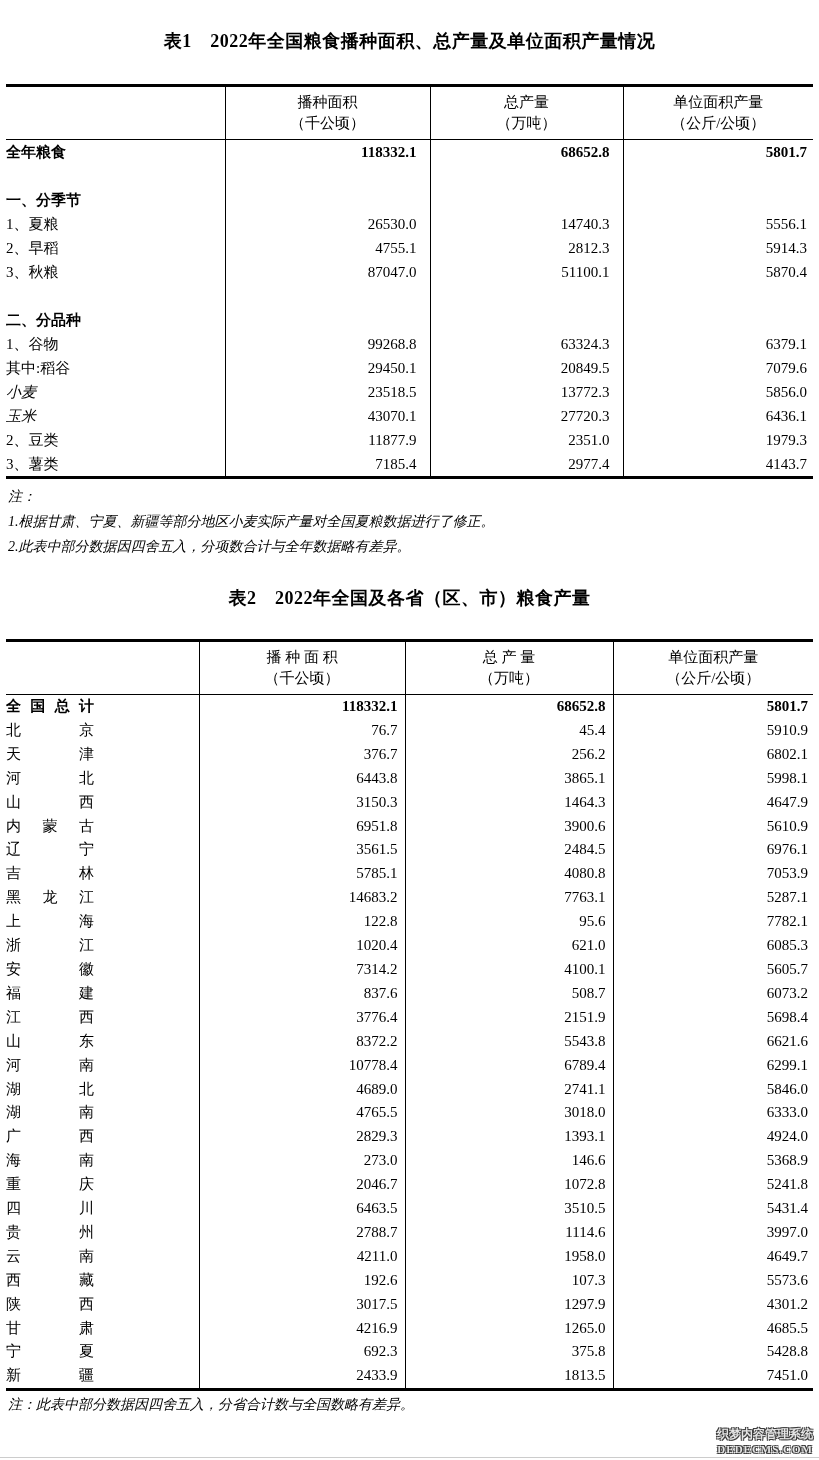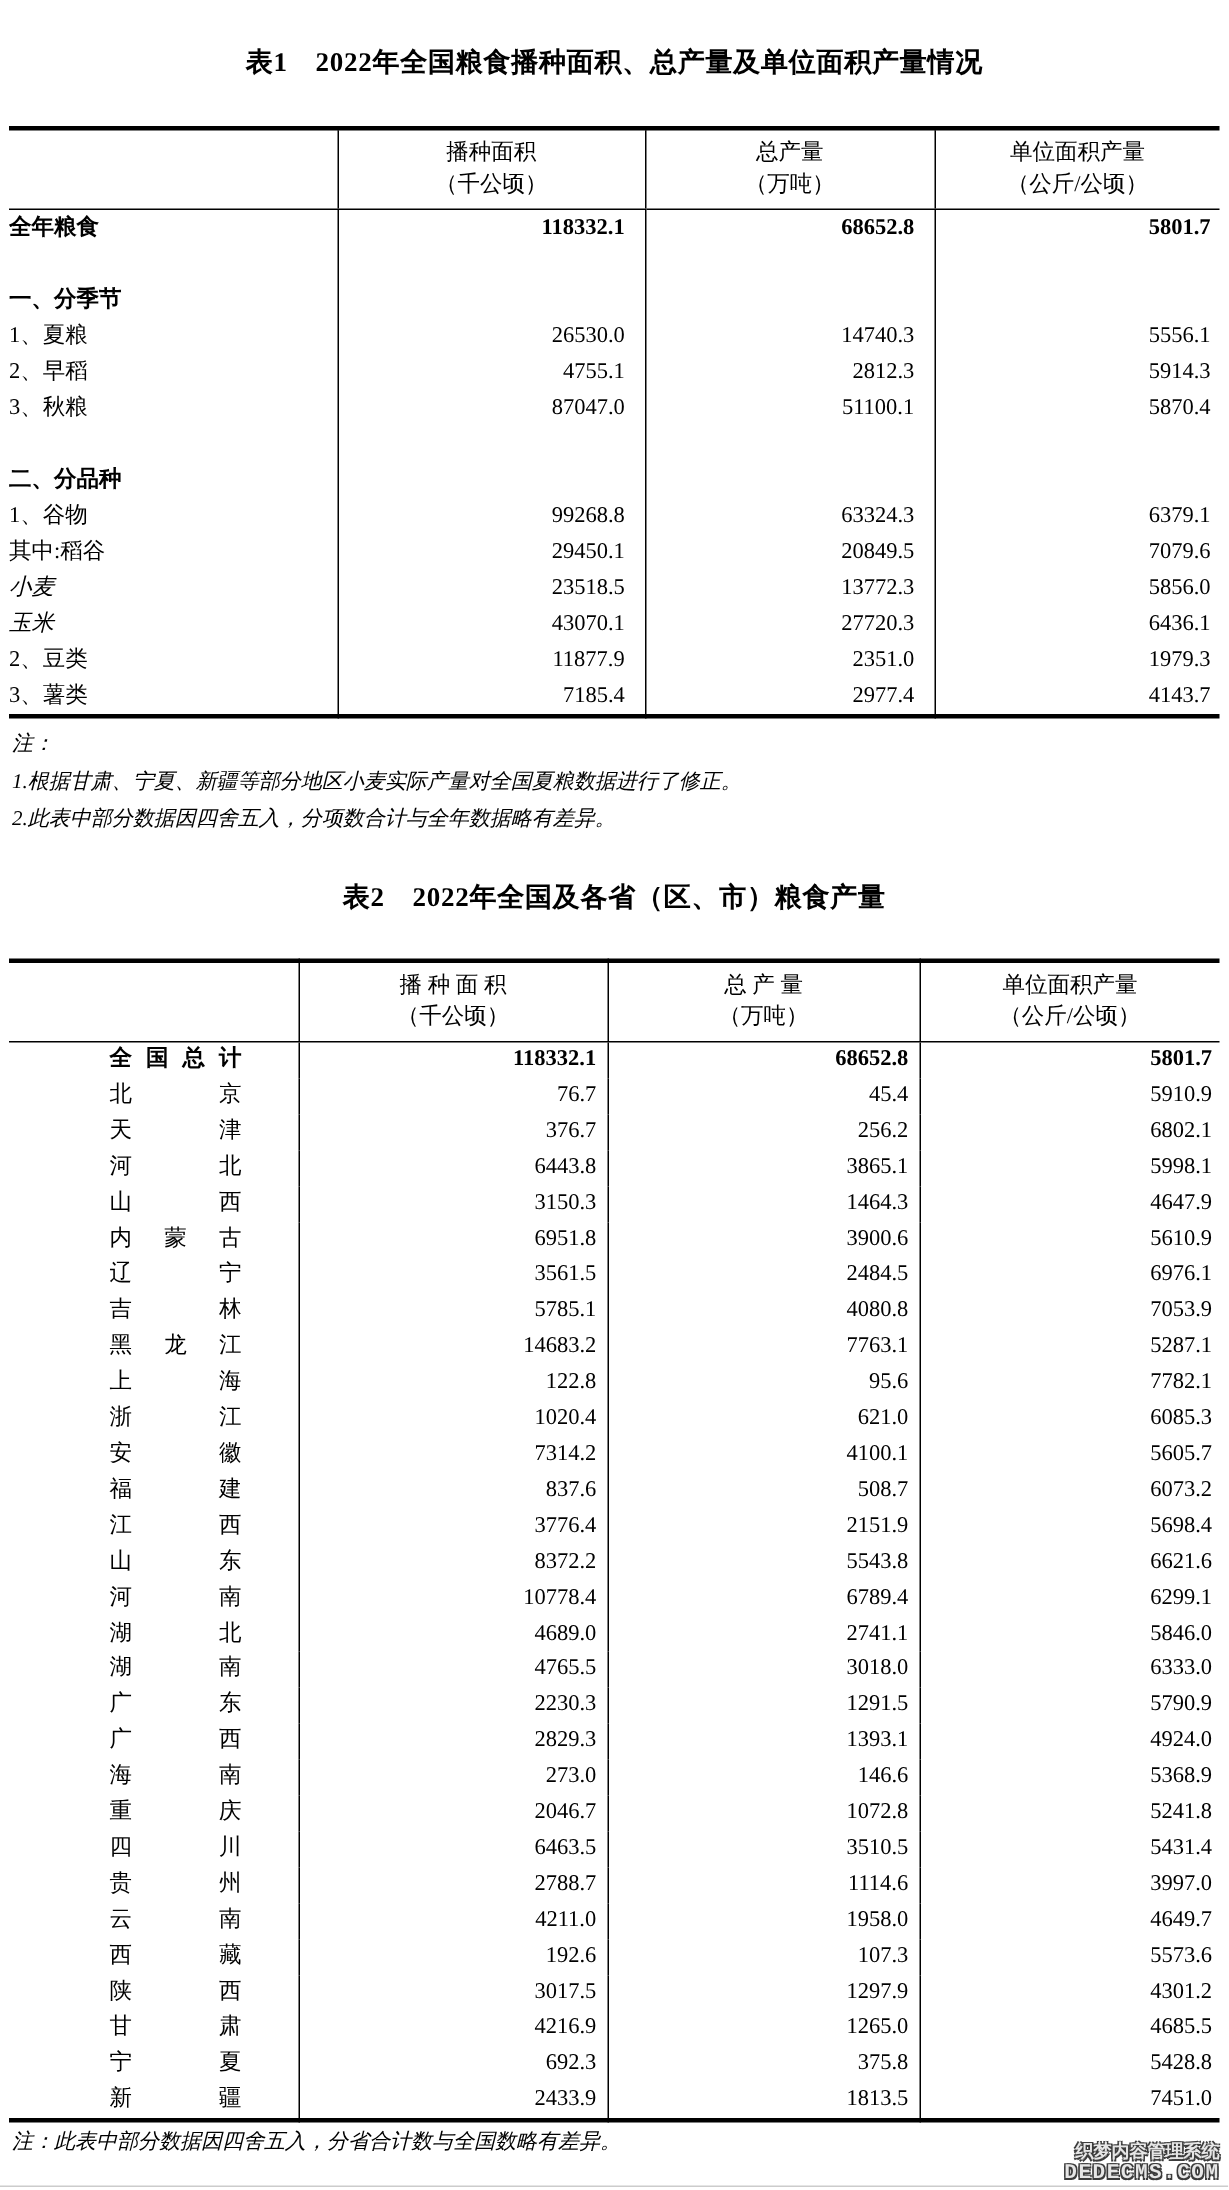--- a/index.html
+++ b/index.html
@@ -52,21 +52,20 @@
   .num-cell { text-align:right; }
   #table1 .num-cell { padding-right:13px; }
   #table1 .num-cell.last { padding-right:6px; }
   #table2 .num-cell { padding-right:7px; }
   #table2 .num-cell.last { padding-right:5px; }
   tr.bold td { font-weight:bold; }
 
   .prov-name {
     display:inline-block;
     width:88px;
-    margin-left:67px;
     text-align:justify;
     text-align-last:justify;
   }
 
   .notes {
     margin:5px 0 0 8px;
     font-size:14px;
     font-style:italic;
     line-height:25px;
   }
@@ -80,21 +79,21 @@
   .watermark {
     position:absolute;
     right:6px; bottom:3px;
     text-align:right;
     font-weight:bold;
     color:#e6e6e6;
     text-shadow:-1px -1px 0 #3c3c3c, 1px -1px 0 #3c3c3c, -1px 1px 0 #3c3c3c, 1px 1px 0 #3c3c3c;
     line-height:15px;
   }
   .watermark .wm-cn { font-size:12px; font-family:"Liberation Sans",sans-serif;padding-left:41px; }
-  .watermark .wm-en { font-size:14px; letter-spacing:1px; font-family:Liberation Mono, monospace; }
+  .watermark .wm-en { font-size:11px; letter-spacing:1px; font-family:Liberation Serif, serif; }
 
   .bottom-rule {
     position:absolute;
     left:0; right:0; bottom:2px;
     border-top:1px solid #ccc;
   }
 </style>
 </head>
 <body>
 
@@ -349,26 +348,20 @@
           <td class="num-cell vline">2741.1</td>
           <td class="num-cell vline last">5846.0</td>
         </tr>
         <tr>
           <td class="label-cell"><span class="prov-name">湖南</span></td>
           <td class="num-cell vline">4765.5</td>
           <td class="num-cell vline">3018.0</td>
           <td class="num-cell vline last">6333.0</td>
         </tr>
         <tr>
-          <td class="label-cell"><span class="prov-name">广东</span></td>
-          <td class="num-cell vline">2230.3</td>
-          <td class="num-cell vline">1291.5</td>
-          <td class="num-cell vline last">5790.9</td>
-        </tr>
-        <tr>
           <td class="label-cell"><span class="prov-name">广西</span></td>
           <td class="num-cell vline">2829.3</td>
           <td class="num-cell vline">1393.1</td>
           <td class="num-cell vline last">4924.0</td>
         </tr>
         <tr>
           <td class="label-cell"><span class="prov-name">海南</span></td>
           <td class="num-cell vline">273.0</td>
           <td class="num-cell vline">146.6</td>
           <td class="num-cell vline last">5368.9</td>

